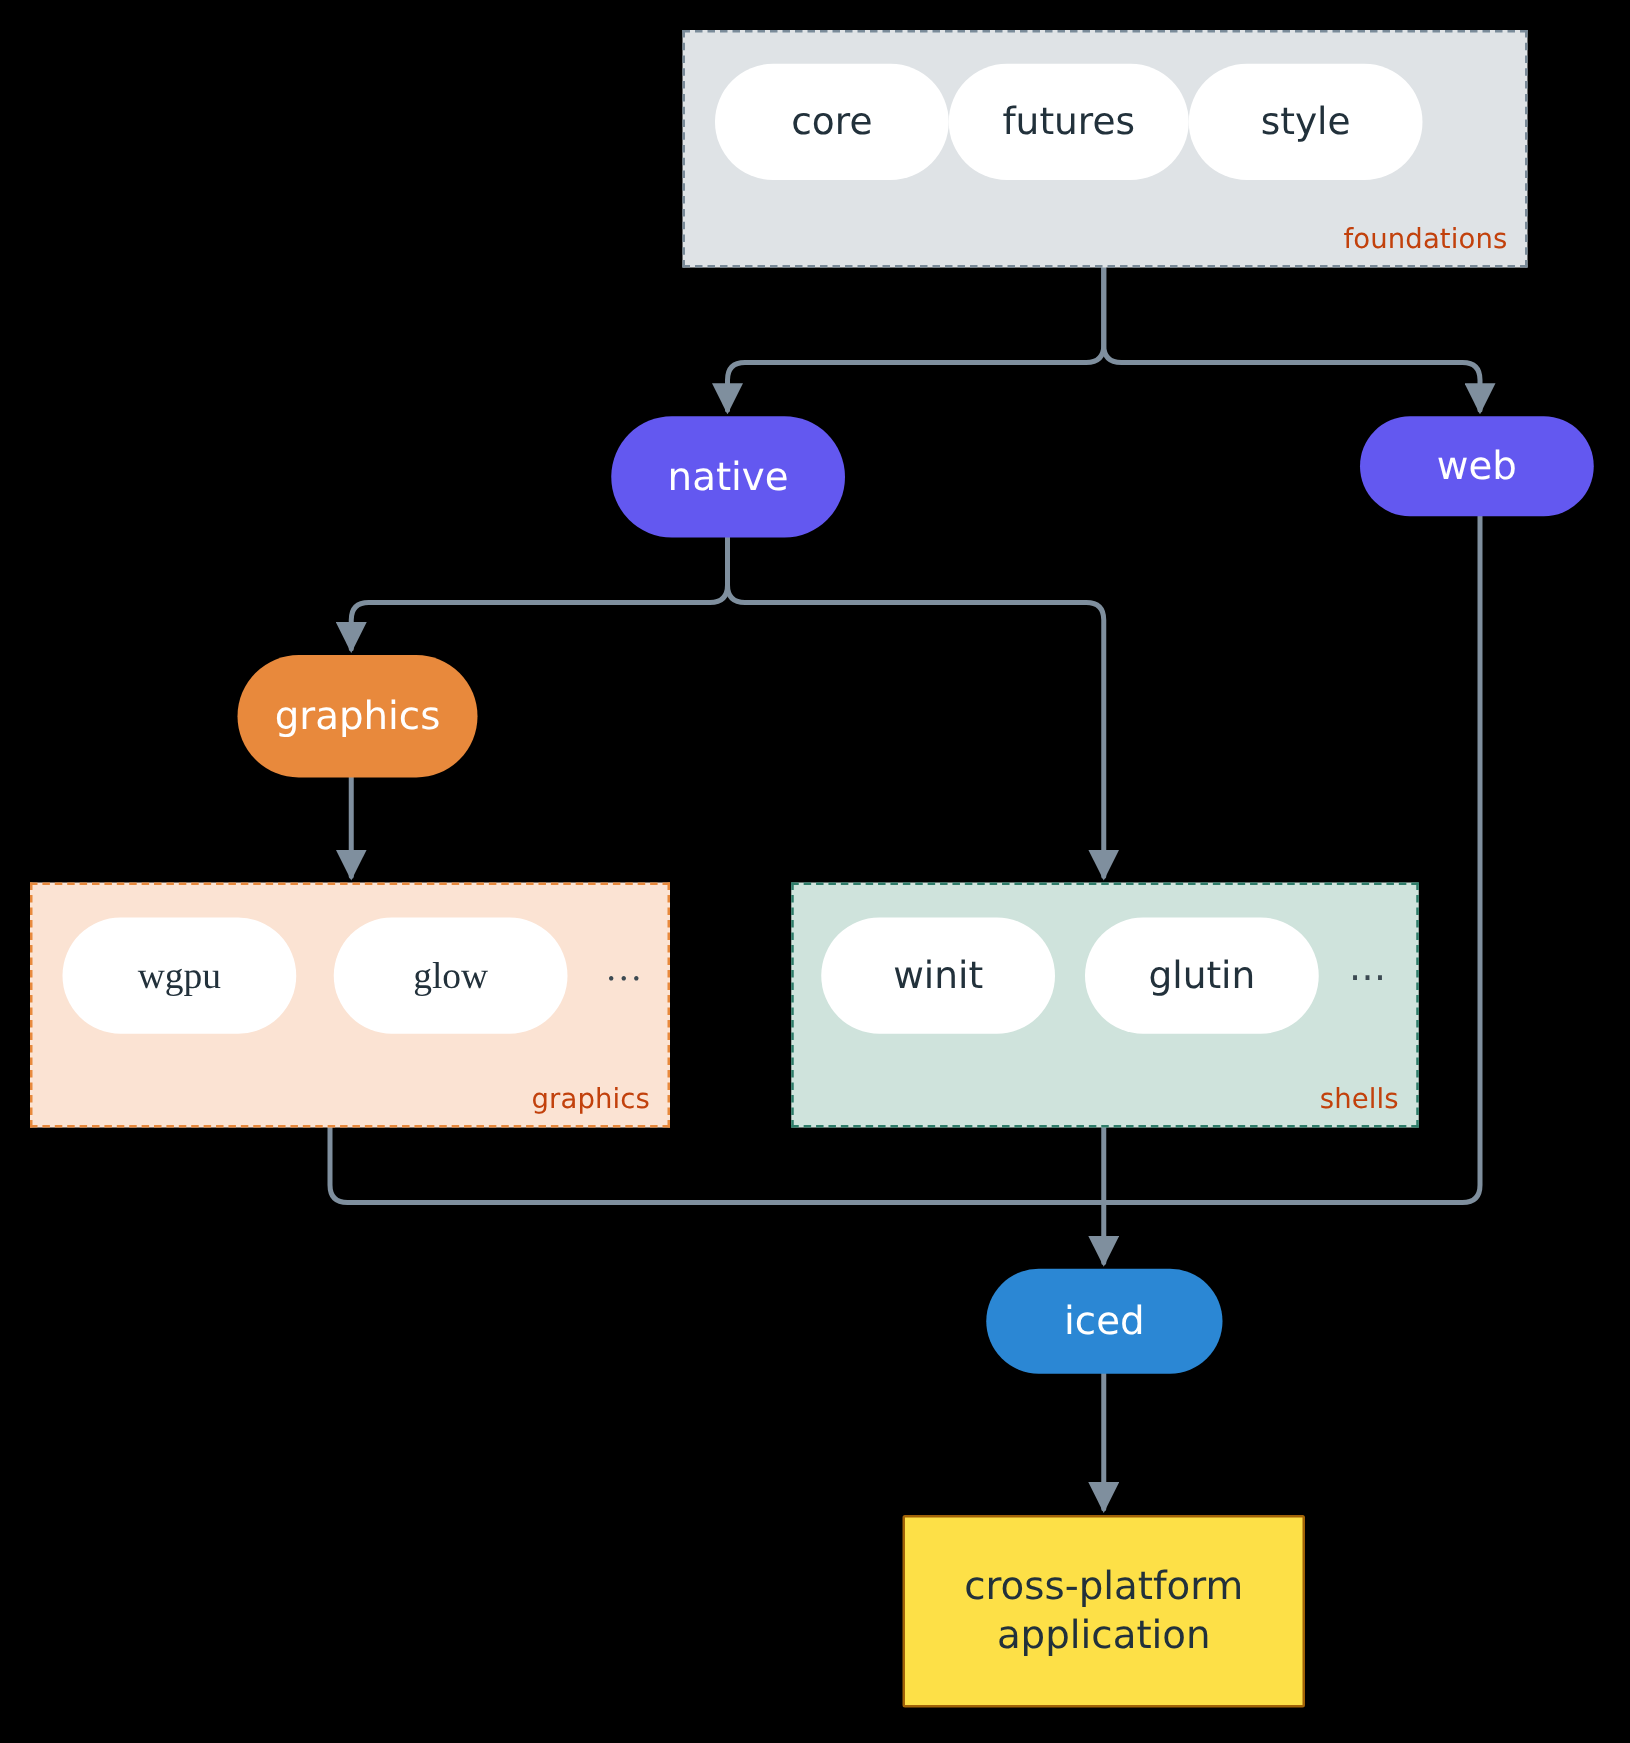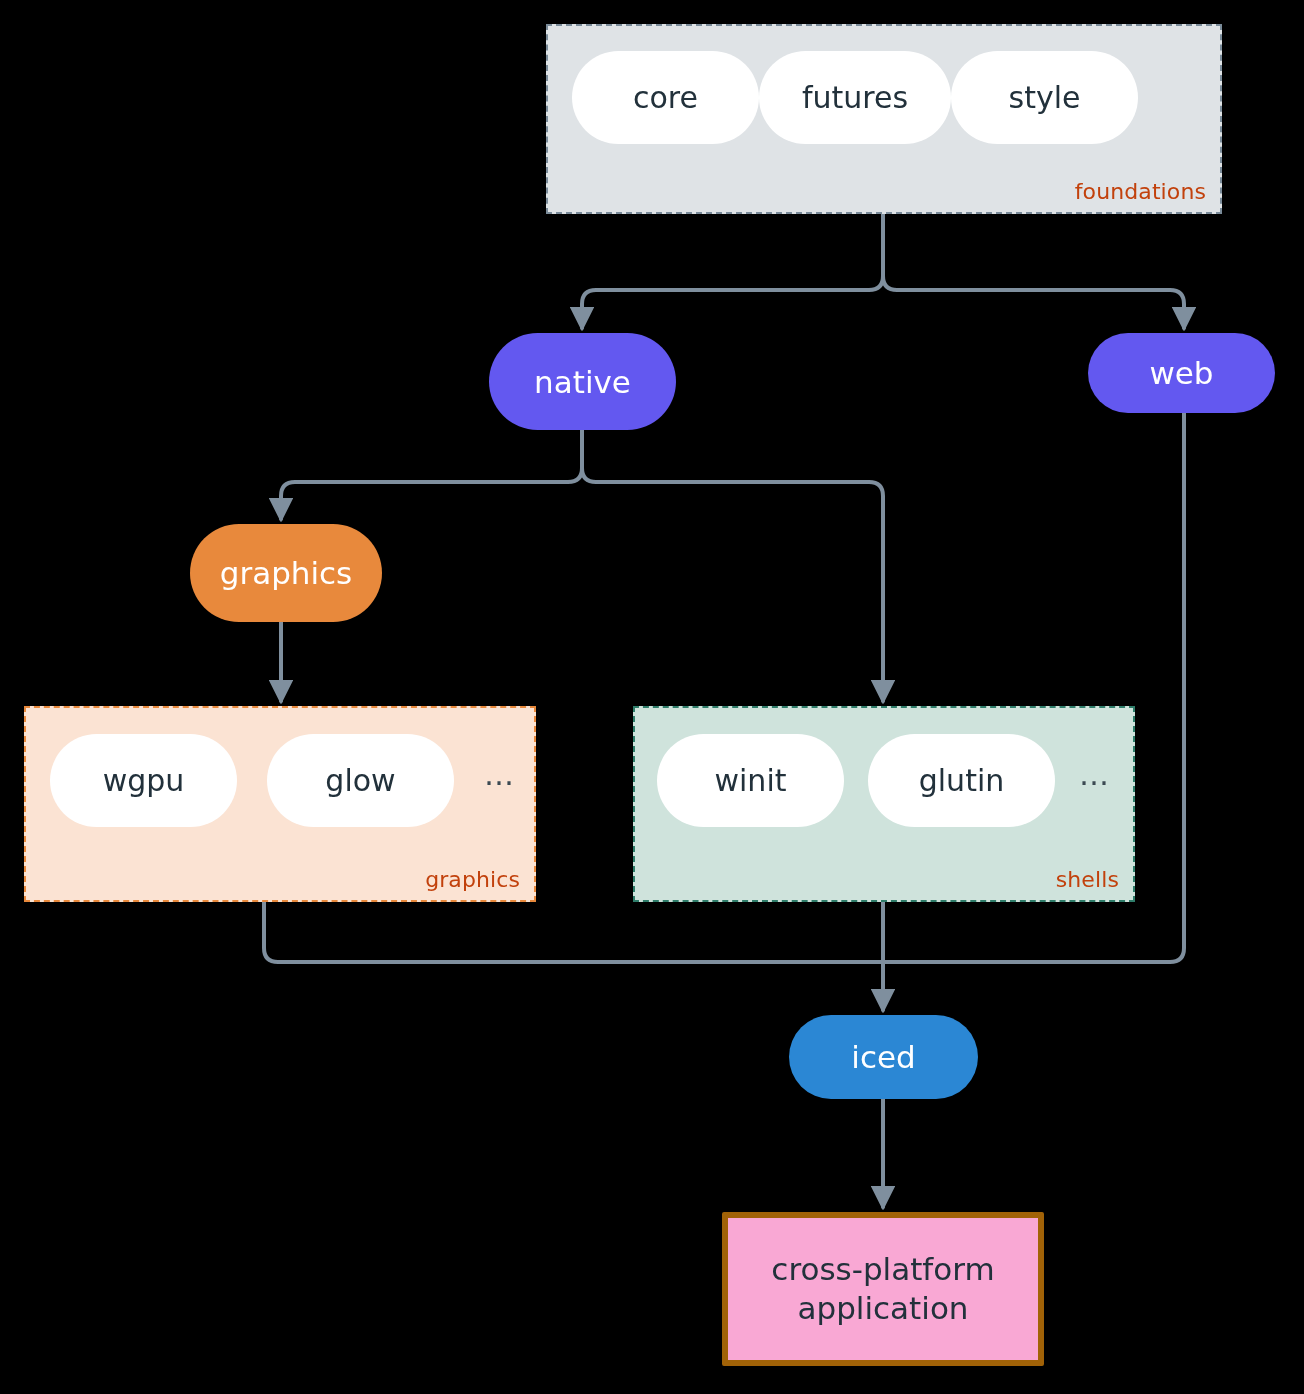--- a/index.html
+++ b/index.html
@@ -92,21 +92,21 @@
   #pill-futures { width: 192px; }
   #pill-style   { width: 187px; }
 
   #node-native { left: 489px; top: 333px; width: 187px; height: 97px; }
   #node-web    { left: 1088px; top: 333px; width: 187px; height: 80px; }
   #node-graphics { left: 190px; top: 524px; width: 192px; height: 98px; }
   #node-iced   { left: 789px; top: 1015px; width: 189px; height: 84px; }
   #node-app    { left: 722px; top: 1212px; width: 322px; height: 154px; }
 
   #renderers-group { left: 24px; top: 706px; width: 512px; height: 196px; }
-  #renderers-pills { left: 50px; top: 734px; gap: 30px; }
+  #renderers-pills { left: 50px; top: 734px; gap: 30px; font-family: Liberation Serif, serif; }
   #pill-wgpu { width: 187px; }
   #pill-glow { width: 187px; }
 
   #shells-group { left: 633px; top: 706px; width: 502px; height: 196px; }
   #shells-pills { left: 657px; top: 734px; gap: 24px; }
   #pill-winit  { width: 187px; }
   #pill-glutin { width: 187px; }
 </style>
 </head>
 <body>
@@ -170,18 +170,18 @@
     <span class="group-label">shells</span>
   </div>
   <div class="group-pills" id="shells-pills">
     <div class="pill" id="pill-winit">winit</div>
     <div class="pill" id="pill-glutin">glutin</div>
     <span class="ellipsis">…</span>
   </div>
 
   <div class="node cap" id="node-iced" style="background:#2b87d4; color:#ffffff;">iced</div>
 
-  <div class="node rect" id="node-app" style="background:#f9a8d4; border:6px solid #a16207; color:#22313b; flex-direction:column;">
+  <div class="node rect" id="node-app" style="background:#fde047; border:2px solid #a16207; color:#22313b; flex-direction:column;">
     <span>cross-platform</span>
     <span>application</span>
   </div>
 
 </div>
 
 </body></html>

